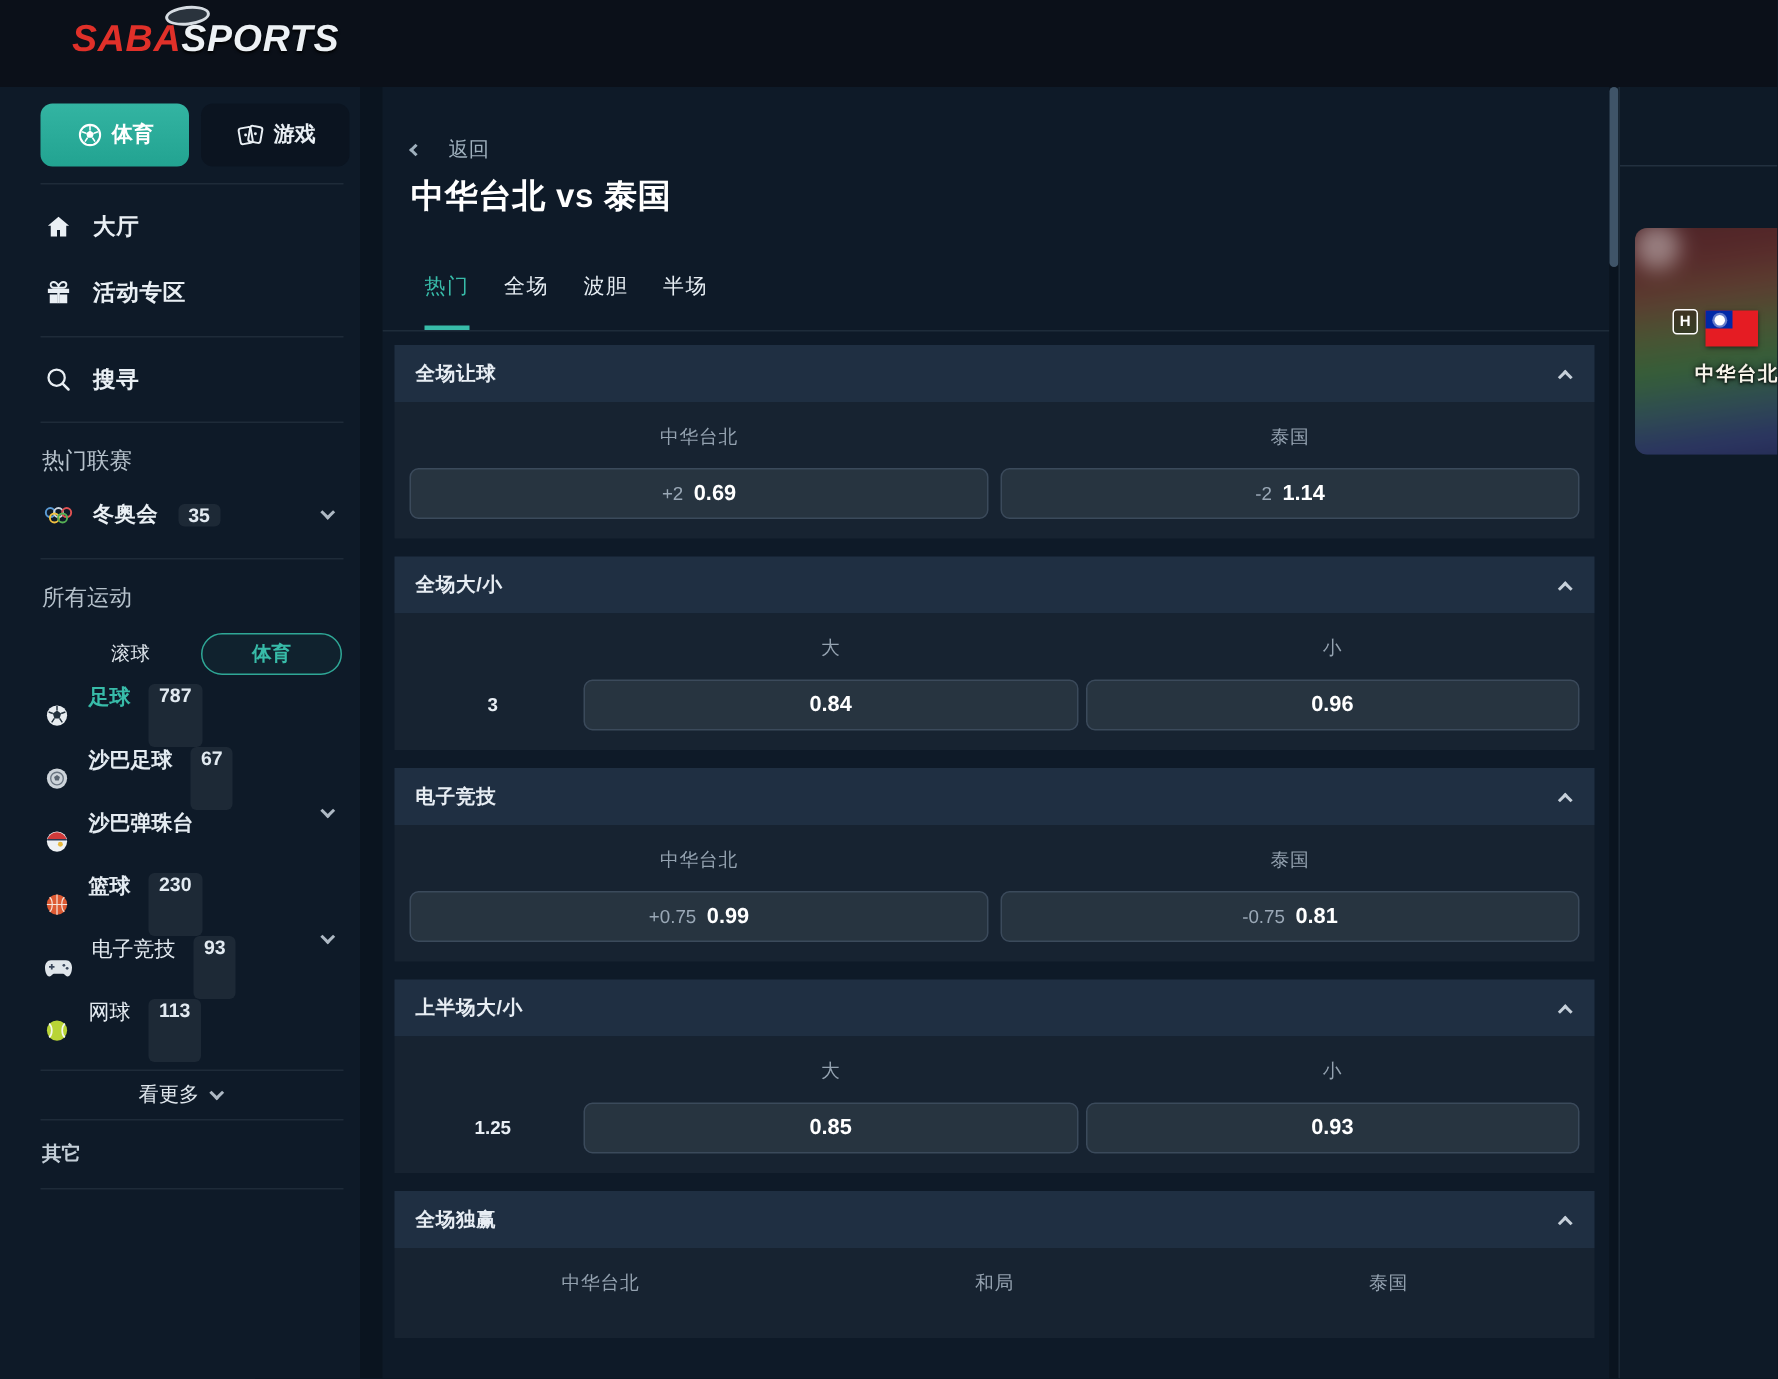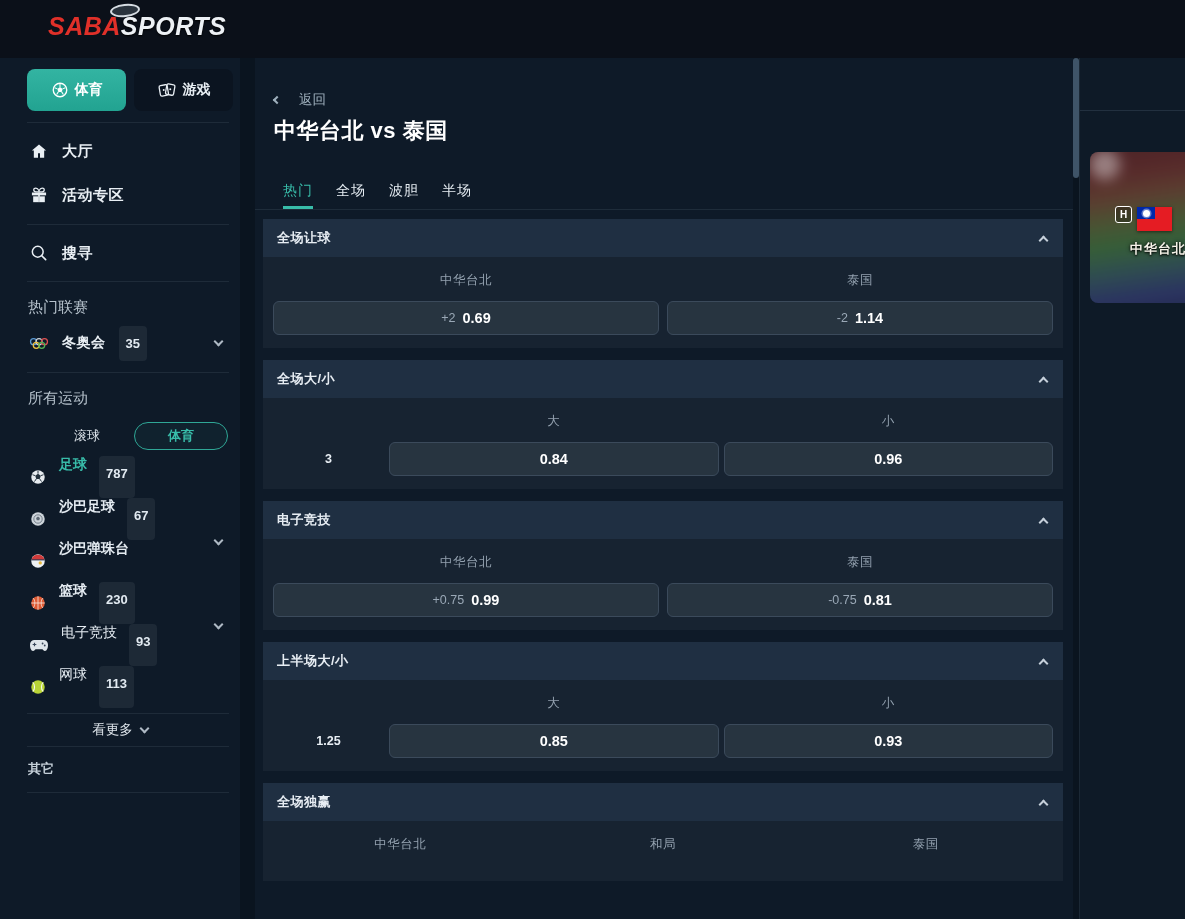--- a/index.html
+++ b/index.html
@@ -19,42 +19,42 @@
   
   .sidebar { position:absolute; left:0; top:58px; width:240px; height:861px; background:#0e1a28; }
   .mode-row { display:flex; gap:8px; margin:11px 0 0 27px; }
   .mode-btn { width:99px; height:42px; border:none; border-radius:8px; display:flex; align-items:center; justify-content:center; gap:6px; font-size:14px; font-weight:bold; cursor:pointer; font-family:inherit; }
   .mode-btn.active { background:linear-gradient(#33b4a2,#22a391); color:#fff; }
   .mode-btn.idle { background:#0b1420; color:#e9eff4; }
   .divider { height:1px; background:#1e2b39; margin:0 11px 0 27px; }
   .sb-item { display:flex; align-items:center; height:44px; padding:0 18px 0 29px; gap:13px; font-size:15px; color:#e9eff4; cursor:pointer; }
   .sb-item .lbl { font-weight:bold; letter-spacing:.5px; }
   .sb-label { font-size:15px; color:#b6c2cc; padding-left:28px; margin-top:16px; margin-bottom:4px; }
-  .badge { background:#1d2936; border-radius:4px; padding:10px 7px; font-size:13px; font-weight:bold; color:#e2eaf1; }
+  .badge { background:#1d2936; border-radius:4px; padding:0 7px; font-size:13px; font-weight:bold; color:#e2eaf1; }
   .chev { display:inline-block; width:7px; height:7px; border-right:2px solid #aeb9c4; border-bottom:2px solid #aeb9c4; }
   .chev.down { transform:rotate(45deg); margin-top:-3px; }
   .chev.up { transform:rotate(-135deg); margin-top:4px; }
   .chev.left { transform:rotate(135deg); }
   .push { margin-left:auto; }
   .toggle-row { display:flex; margin:14px 0 6px 40px; width:188px; height:28px; align-items:center; }
   .toggle-half { width:94px; height:28px; display:flex; align-items:center; justify-content:center; font-size:13px; cursor:pointer; }
   .toggle-half.idle { color:#dfe6ec; }
   .toggle-half.active { border:1px solid #2fa796; border-radius:14px; color:#38bca9; background:rgba(47,167,150,.06); font-weight:bold; }
   .sport-row { display:flex; height:42px; padding:0 18px 0 29px; gap:12px; font-size:14px; color:#e4ebf1; cursor:pointer; }
   .sport-row .teal { color:#38bca9; }
   .see-more { display:flex; align-items:center; justify-content:center; gap:8px; height:32px; font-size:13.5px; color:#dfe6ec; cursor:pointer; }
   .icon { display:inline-flex; align-items:center; justify-content:center; }
   
   .main { position:absolute; left:255px; top:58px; width:818px; height:861px; background:#0e1a28; overflow:hidden; }
   .back-row { display:flex; align-items:center; gap:19px; margin:33px 0 0 19px; color:#9fb0bd; font-size:13.5px; cursor:pointer; }
   .back-row .chev { width:6px; height:6px; border-color:#9fb0bd; }
   .league { margin:15px 0 0 19px; font-size:13px; font-weight:bold; color:#aab7c2; letter-spacing:.5px; }
   .match-title { margin:7px 0 0 19px; font-size:22px; font-weight:bold; color:#fff; letter-spacing:.5px; }
   .tabs { display:flex; gap:23px; margin:36px 0 0 0; padding-left:28px; border-bottom:1px solid #1e2c3a; }
-  .tab { font-size:14px; color:#e6edf3; padding-bottom:6px; cursor:pointer; letter-spacing:1px; }
+  .tab { font-size:14px; color:#e6edf3; padding-bottom:17px; cursor:pointer; letter-spacing:1px; }
   .tab.active { color:#38bca9; border-bottom:3px solid #38bca9; }
   .markets { padding:9px 10px 0 8px; }
   .market { margin-bottom:12px; }
   .market-header { height:38px; background:#1f2f42; display:flex; align-items:center; justify-content:space-between; padding:0 16px 0 14px; cursor:pointer; }
   .market-title { font-size:13px; font-weight:bold; color:#e7edf3; letter-spacing:.5px; }
   .market-header .chev { border-color:#c6d0da; }
   .market-body { background:#172331; padding:9px 10px 13px 10px; }
   .cols2 { display:grid; grid-template-columns:1fr 1fr; gap:8px; }
   .colsL { display:grid; grid-template-columns:111px 1fr 1fr; gap:5px; }
   .cols3 { display:grid; grid-template-columns:1fr 1fr 1fr; gap:8px; }

